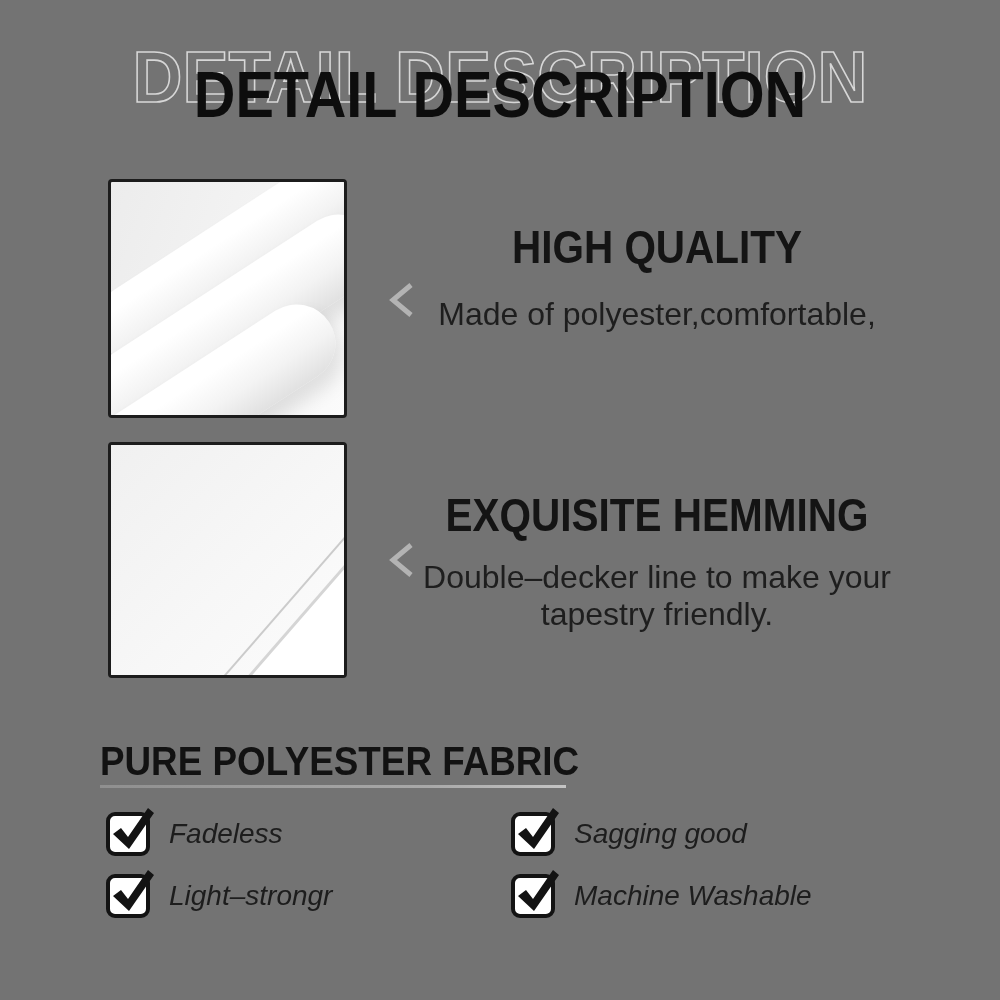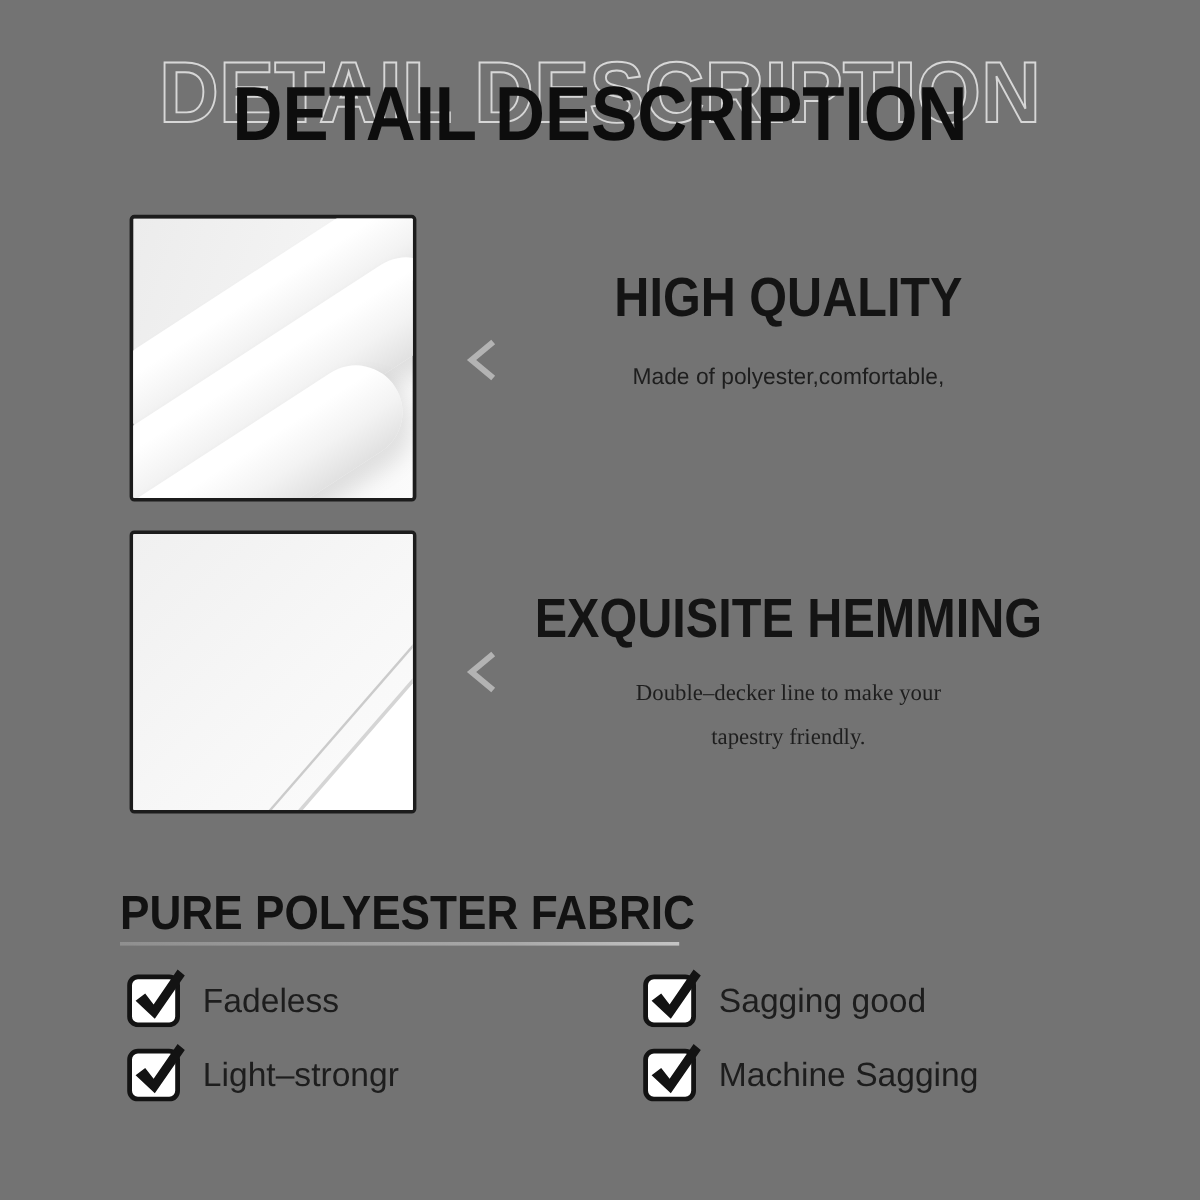--- a/index.html
+++ b/index.html
@@ -66,39 +66,39 @@
   .sec-head {
     position:absolute; left:407px; width:500px; margin:0;
     text-align:center; font-size:46px; font-weight:700; line-height:1;
     color:#141414; transform:scaleX(0.88); transform-origin:50% 0;
     white-space:nowrap;
   }
   .head1 { top:224px; }
   .head2 { top:492px; }
   .sec-body {
     position:absolute; left:407px; width:500px;
-    text-align:center; font-size:19px; line-height:37px; color:#1e1e1e;
+    text-align:center; font-size:32px; line-height:37px; color:#1e1e1e;
   }
   .body1 { top:296px; }
-  .body2 { top:559px;font-family:Liberation Serif, serif; }
+  .body2 { top:559px; }
 
   
   .feat-head {
     position:absolute; left:100px; top:741px; margin:0;
     font-size:40px; font-weight:700; line-height:1; color:#121212;
     transform:scaleX(0.92); transform-origin:0 0; white-space:nowrap;
   }
   .feat-underline {
     position:absolute; left:100px; top:785px; width:466px; height:3px;
     background:linear-gradient(to right,#8f8f8f 0%,#a8a8a8 70%,#c4c4c4 100%);
   }
   .feat-col { position:absolute; top:806px; }
   .col1 { left:105px; }
-  .col2 { left:535px;text-align:center; }
-  .feat-row { display:flex; align-items:flex-end; height:50px; }
+  .col2 { left:510px;text-align:center; }
+  .feat-row { display:flex; align-items:flex-end; height:50px;font-style:italic; }
   .feat-row + .feat-row { margin-top:12px; }
   .cbx { flex:0 0 auto; }
   .feat-label {
     margin-left:10px; font-size:28px; line-height:44px; color:#1d1d1d;
     white-space:nowrap;
   }
 </style>
 </head>
 <body>
 
@@ -162,17 +162,17 @@
         <rect x="3" y="8" width="40" height="40" rx="7" fill="#ffffff" stroke="#131313" stroke-width="4"></rect>
         <path d="M16 22 L23 31 L43 2 L49 7 L24 43 L8 28 Z" fill="#131313"></path>
       </svg>
       <span class="feat-label">Sagging good</span>
     </div>
     <div class="feat-row">
       <svg class="cbx" width="54" height="50" viewBox="0 0 54 50">
         <rect x="3" y="8" width="40" height="40" rx="7" fill="#ffffff" stroke="#131313" stroke-width="4"></rect>
         <path d="M16 22 L23 31 L43 2 L49 7 L24 43 L8 28 Z" fill="#131313"></path>
       </svg>
-      <span class="feat-label">Machine Sagging</span>
+      <span class="feat-label">Machine Washable</span>
     </div>
   </div>
 
 </div>
 
 </body></html>

